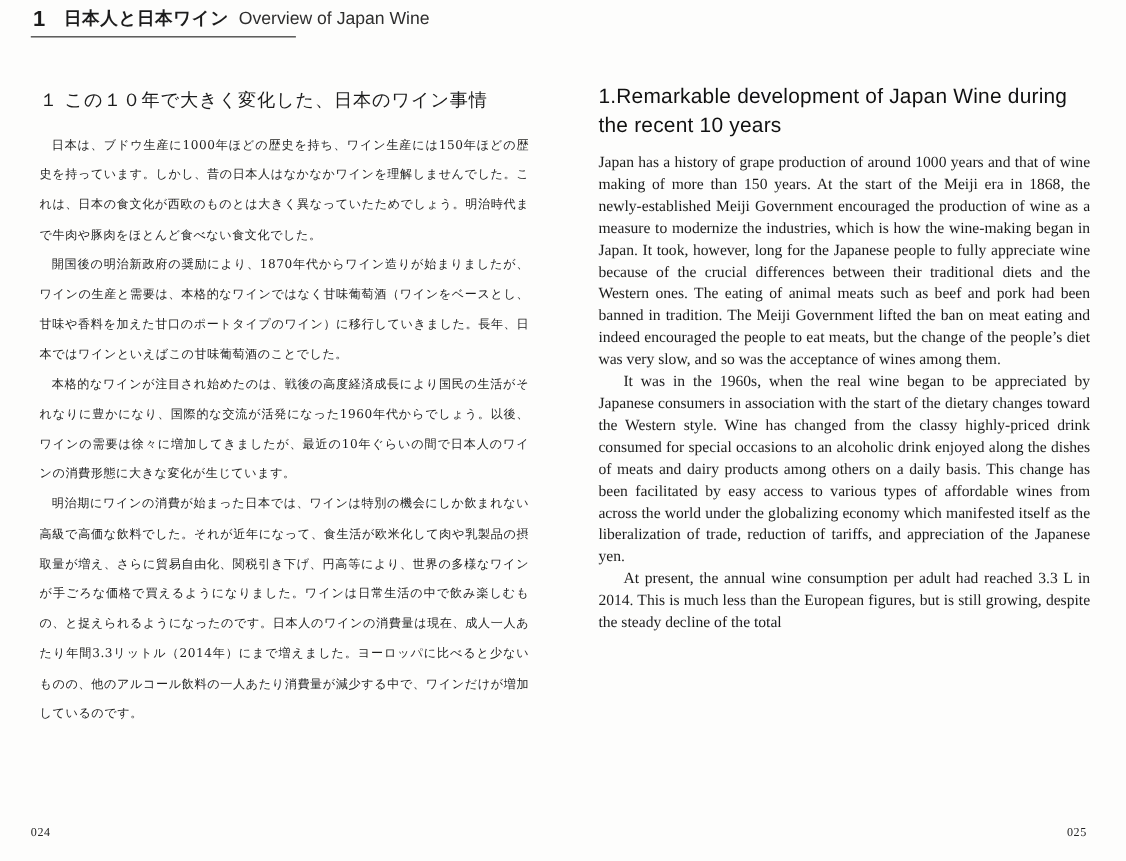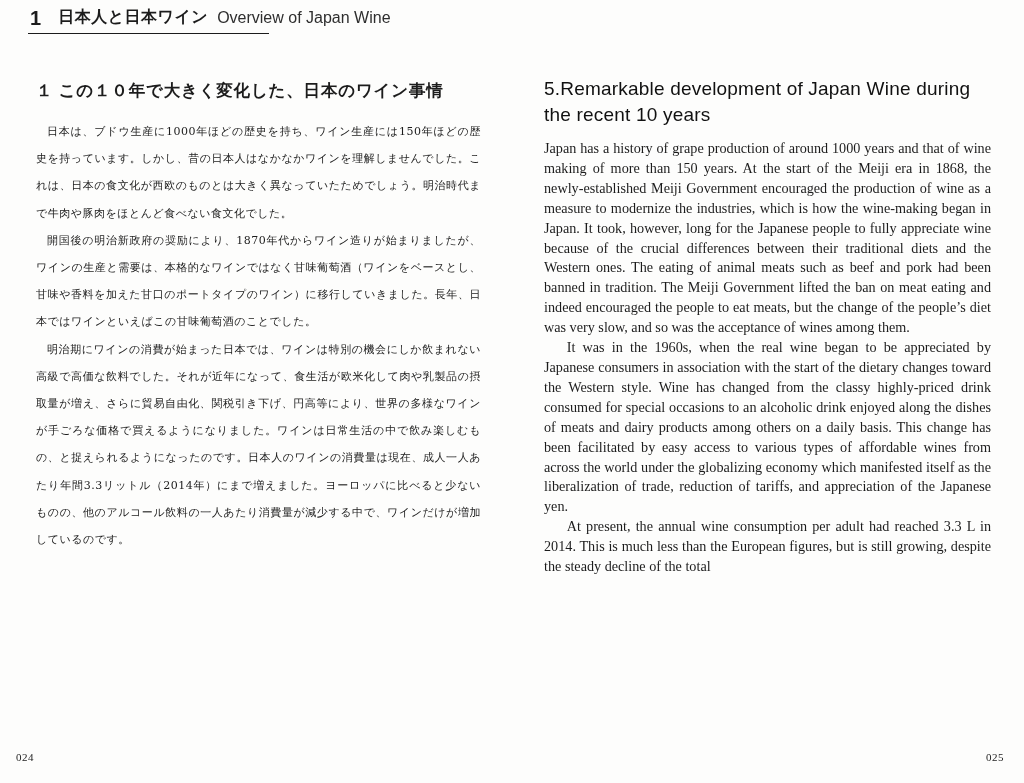--- a/index.html
+++ b/index.html
@@ -52,21 +52,21 @@
 
   
   .left-page {
     position: absolute;
     top: 80px; left: 36px;
     width: 445px;
   }
   .ja-title {
     font-family: "Liberation Sans", sans-serif;
     font-size: 16.5px;
-    font-weight: bold;
+    font-weight: normal;
     letter-spacing: 0.8px;
     margin-bottom: 16px;
     white-space: nowrap;
   }
   .ja-para {
     font-family: "DejaVu Serif", serif;
     font-size: 11px;
     line-height: 27.2px;
     text-align: justify;
     text-indent: 1em;
@@ -98,42 +98,43 @@
 
   
   .page-num {
     position: absolute;
     bottom: 20px;
     font-family: "Liberation Serif", serif;
     font-size: 11px;
     letter-spacing: 0.5px;
     color: #222;
   }
-  .page-num.left-folio  { left: 16px; }
-  .page-num.right-folio { right: 20px; margin-top: 16px; }
+  .page-num.left-folio  { left: 28px; }
+  .page-num.right-folio { right: 36px; margin-top: 16px; }
 </style>
 </head>
 <body>
 
 <header class="chapter-header">
   <span class="chapter-num">1</span>
   <span class="header-sep"></span>
   <span class="header-ja">日本人と日本ワイン</span>
   <span class="header-en">Overview of Japan Wine</span>
 </header>
 
 <section class="left-page">
   <h2 class="ja-title">１ この１０年で大きく変化した、日本のワイン事情</h2>
   <p class="ja-para">日本は、ブドウ生産に1000年ほどの歴史を持ち、ワイン生産には150年ほどの歴史を持っています。しかし、昔の日本人はなかなかワインを理解しませんでした。これは、日本の食文化が西欧のものとは大きく異なっていたためでしょう。明治時代まで牛肉や豚肉をほとんど食べない食文化でした。</p>
   <p class="ja-para">開国後の明治新政府の奨励により、1870年代からワイン造りが始まりましたが、ワインの生産と需要は、本格的なワインではなく甘味葡萄酒（ワインをベースとし、甘味や香料を加えた甘口のポートタイプのワイン）に移行していきました。長年、日本ではワインといえばこの甘味葡萄酒のことでした。</p>
+  <p class="ja-para">本格的なワインが注目され始めたのは、戦後の高度経済成長により国民の生活がそれなりに豊かになり、国際的な交流が活発になった1960年代からでしょう。以後、ワインの需要は徐々に増加してきましたが、最近の10年ぐらいの間で日本人のワインの消費形態に大きな変化が生じています。</p>
   <p class="ja-para">明治期にワインの消費が始まった日本では、ワインは特別の機会にしか飲まれない高級で高価な飲料でした。それが近年になって、食生活が欧米化して肉や乳製品の摂取量が増え、さらに貿易自由化、関税引き下げ、円高等により、世界の多様なワインが手ごろな価格で買えるようになりました。ワインは日常生活の中で飲み楽しむもの、と捉えられるようになったのです。日本人のワインの消費量は現在、成人一人あたり年間3.3リットル（2014年）にまで増えました。ヨーロッパに比べると少ないものの、他のアルコール飲料の一人あたり消費量が減少する中で、ワインだけが増加しているのです。</p>
 
 </section>
 
 <section class="right-page">
-  <h2 class="en-title">5.Remarkable development of Japan Wine during the recent 10 years</h2>
+  <h2 class="en-title">1.Remarkable development of Japan Wine during the recent 10 years</h2>
   <p class="en-para">Japan has a history of grape production of around 1000 years and that of wine making of more than 150 years. At the start of the Meiji era in 1868, the newly-established Meiji Government encouraged the production of wine as a measure to modernize the industries, which is how the wine-making began in Japan. It took, however, long for the Japanese people to fully appreciate wine because of the crucial differences between their traditional diets and the Western ones. The eating of animal meats such as beef and pork had been banned in tradition. The Meiji Government lifted the ban on meat eating and indeed encouraged the people to eat meats, but the change of the people’s diet was very slow, and so was the acceptance of wines among them.</p>
   <p class="en-para indent">It was in the 1960s, when the real wine began to be appreciated by Japanese consumers in association with the start of the dietary changes toward the Western style.  Wine has changed from the classy highly-priced drink consumed for special occasions to an alcoholic drink enjoyed along the dishes of meats and dairy products among others on a daily basis. This change has been facilitated by easy access to various types of affordable wines from across the world under the globalizing economy which manifested itself as the liberalization of trade, reduction of tariffs, and appreciation of the Japanese yen.</p>
   <p class="en-para indent">At present, the annual wine consumption per adult had reached 3.3 L in 2014. This is much less than the European figures, but is still growing, despite  the steady decline of the total</p>
 </section>
 
 <div class="page-num left-folio">024</div>
 <div class="page-num right-folio">025</div>
 
 </body></html>

